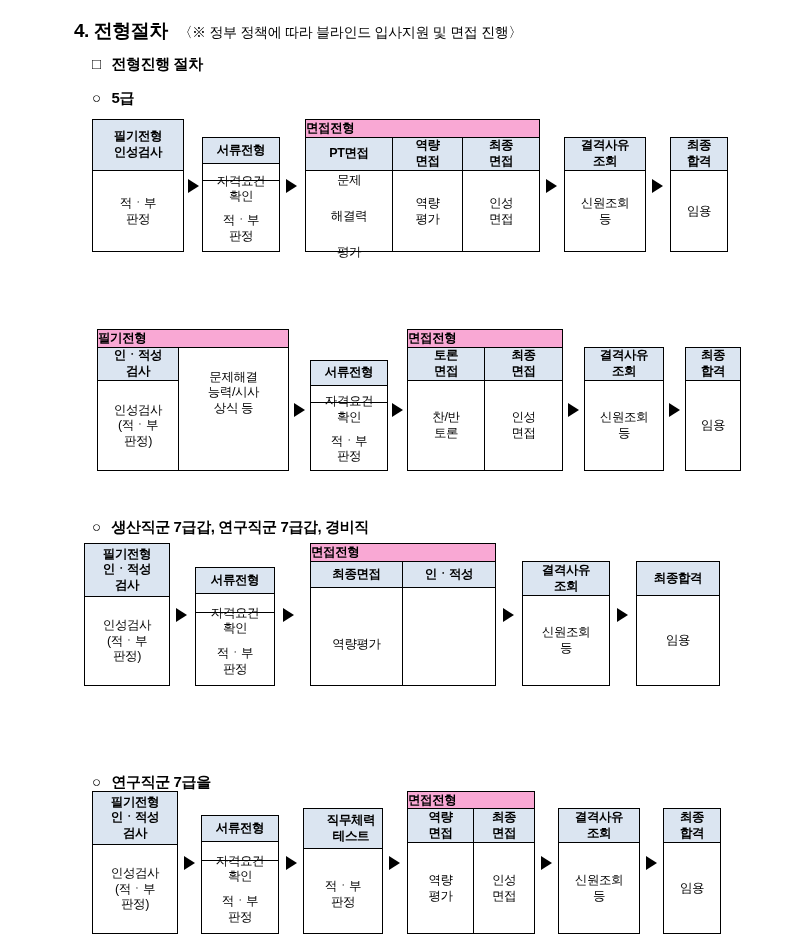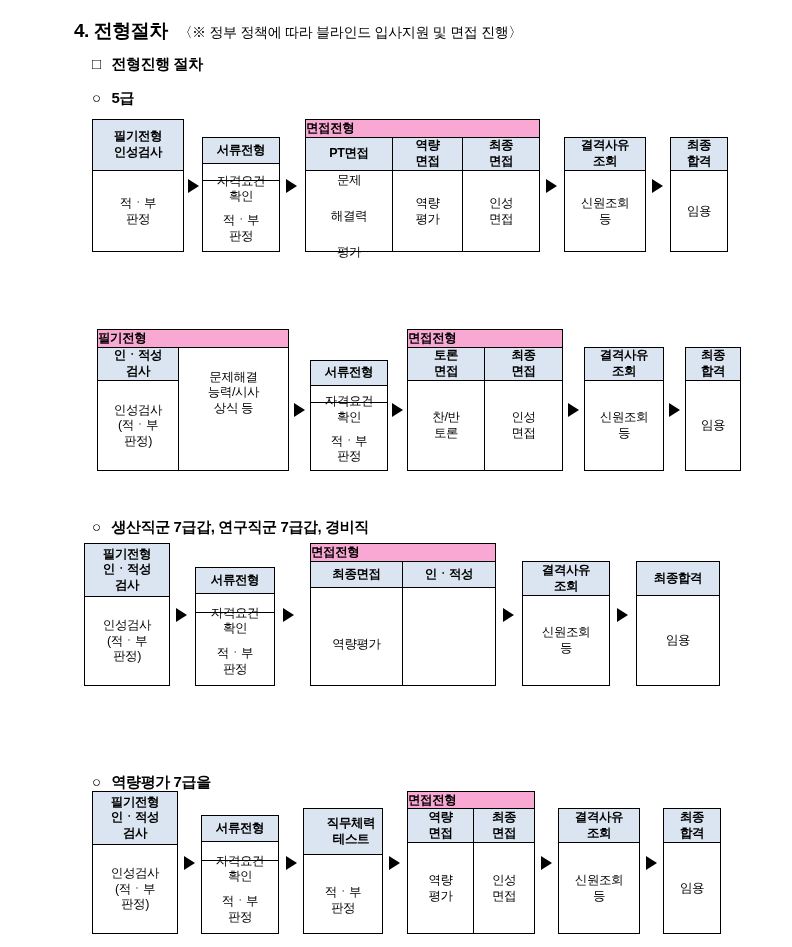--- a/index.html
+++ b/index.html
@@ -401,21 +401,21 @@
         <span class="ln">최종합격</span>
       </div>
       <div class="body" style="height:90px;">
         <span class="ln">임용</span>
       </div>
     </div>
   </div>
 
 
   <div class="grp-title bullet-ci" style="left:92px; top:773px;">
-    <span>역량평가 7급을</span>
+    <span>연구직군 7급을</span>
   </div>
 
   <div class="flow">
     <div class="grp-head" style="left:407px; top:791px; width:128px; height:17px;">
       <span>면접전형</span>
     </div>
 
     <div class="box" style="left:92px; top:791px; width:86px; height:143px;">
       <div class="head" style="height:53px;">
         <span class="ln">필기전형</span>
@@ -438,21 +438,21 @@
         <span class="ln">자격요건</span>
         <span class="ln">확인</span>
         <span class="sep-inner" style="left:0; top:44px; width:76px;"></span>
         <span class="ln" style="margin-top:9px;">적ㆍ부</span>
         <span class="ln">판정</span>
       </div>
     </div>
     <div class="arrow" style="left:286px; top:856px;"></div>
 
     <div class="box" style="left:303px; top:808px; width:80px; height:126px;">
-      <div class="head" style="height:46px;padding-left:16px;">
+      <div class="head" style="height:40px;padding-left:16px;">
         <span class="ln">직무체력</span>
         <span class="ln">테스트</span>
       </div>
       <div class="body" style="height:91px;">
         <span class="ln">적ㆍ부</span>
         <span class="ln">판정</span>
       </div>
     </div>
     <div class="arrow" style="left:389px; top:856px;"></div>
 

